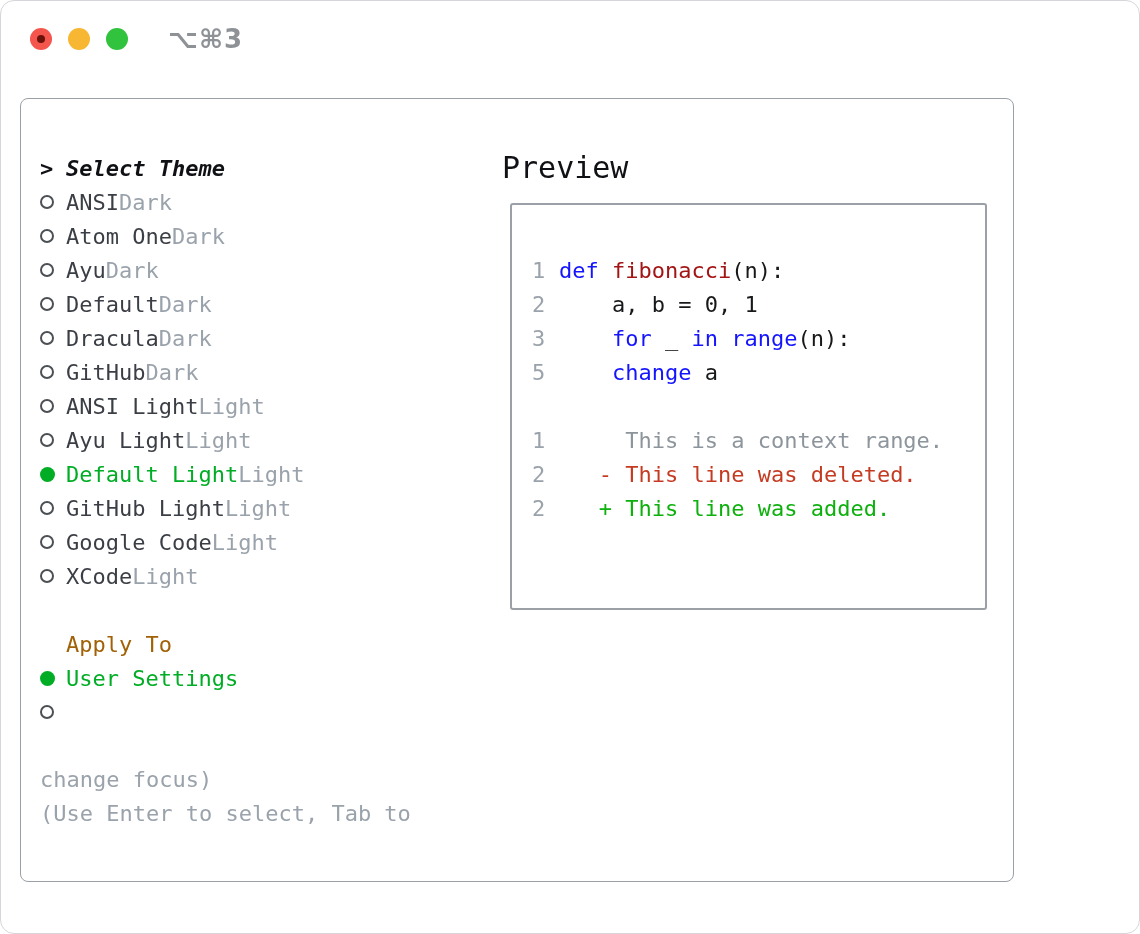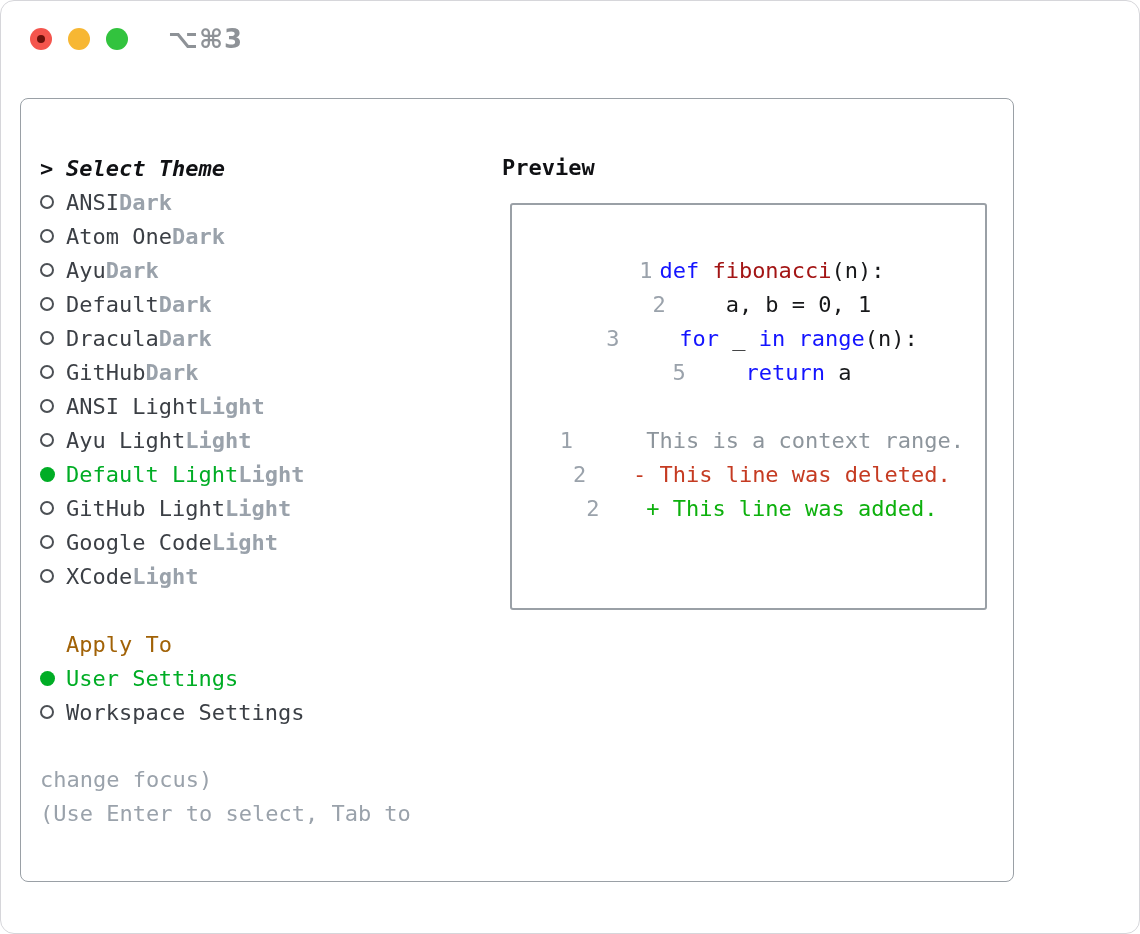--- a/index.html
+++ b/index.html
@@ -35,30 +35,30 @@
     border:1.5px solid var(--border);border-radius:8px;background:#fff;
   }
   .left-col{position:absolute;left:19px;top:52px;}
   .row{display:flex;align-items:center;height:34px;font-size:22px;color:var(--ink-soft);white-space:pre;}
   .marker{width:26px;display:flex;align-items:center;flex:0 0 auto;}
   .prompt{color:var(--ink);font-weight:bold;font-size:22px;}
   .radio{width:14px;height:14px;border:2px solid #4c5055;border-radius:50%;box-sizing:border-box;}
   .radio.sel{width:15px;height:15px;border:none;background:var(--accent);}
   .heading{font-weight:bold;color:var(--ink);font-style:italic;}
   .apply-heading{color:#a16207;}
-  .variant{color:var(--muted);font-weight:bold;}
+  .variant{color:var(--muted);}
   .row.selected .name{color:var(--accent);}
   .spacer34{height:34px;}
   .help{font-size:22px;line-height:34px;color:var(--muted);white-space:pre;}
   
-  .preview-heading{position:absolute;left:481px;top:52px;height:34px;line-height:34px;font-size:22px;font-weight:bold;color:var(--ink);}
+  .preview-heading{position:absolute;left:481px;top:52px;height:34px;line-height:34px;font-size:30px;font-weight:normal;color:var(--ink);}
   .preview-box{
     position:absolute;left:489px;top:104px;width:477px;height:407px;box-sizing:border-box;
     border:2px solid var(--border);border-radius:3px;background:#fff;
-    padding:49px 0 0 20px;overflow:hidden;text-align:center;
+    padding:49px 0 0 20px;overflow:hidden;
   }
   .cline{height:34px;line-height:34px;font-size:22px;white-space:pre;color:var(--code-ink);}
   .cline .num{display:inline-block;width:27px;color:var(--muted);}
   .tok-kw{color:var(--kw);}
   .tok-fn{color:var(--fn);}
   .tok-pl{color:var(--code-ink);}
   .diff-context{color:var(--ctx);}
   .diff-deleted{color:var(--deleted);margin-top:15px;}
   .diff-added{color:var(--added);}
 </style>
@@ -97,36 +97,36 @@
         </div>
 
       <div class="spacer34"></div>
 
       <div class="row">
         <span class="marker"></span>
         <span class="apply-heading">Apply To</span>
       </div>
       <div id="apply-list">
           <div class="row selected"><span class="marker"><span class="radio sel"></span></span><span class="name">User Settings</span></div>
-          <div class="row"><span class="marker"><span class="radio"></span></span><span class="name">Workspace Settings</span></div>
+          <div class="row"><span class="marker"><span class="radio"></span></span></div>
         </div>
 
       <div class="spacer34"></div>
 
       <div class="help">change focus)</div>
       <div class="help">(Use Enter to select, Tab to</div>
     </div>
 
     <div class="preview-heading">Preview</div>
     <div class="preview-box">
       <div id="code-lines">
           <div class="cline"><span class="num">1</span><span class="tok-kw">def</span><span class="tok-pl"> </span><span class="tok-fn">fibonacci</span><span class="tok-pl">(n):</span></div>
           <div class="cline"><span class="num">2</span><span class="tok-pl">    a, b = 0, 1</span></div>
           <div class="cline"><span class="num">3</span><span class="tok-pl">    </span><span class="tok-kw">for</span><span class="tok-pl"> _ </span><span class="tok-kw">in</span><span class="tok-pl"> </span><span class="tok-kw">range</span><span class="tok-pl">(n):</span></div>
-          <div class="cline"><span class="num">5</span><span class="tok-pl">    </span><span class="tok-kw">return</span><span class="tok-pl"> a</span></div>
+          <div class="cline"><span class="num">5</span><span class="tok-pl">    </span><span class="tok-kw">change</span><span class="tok-pl"> a</span></div>
         </div>
       <div class="spacer34"></div>
       <div id="diff-lines">
           <div class="cline"><span class="num">1</span><span class="diff-context">     This is a context range.</span></div>
           <div class="cline"><span class="num">2</span><span class="diff-deleted">   - This line was deleted.</span></div>
           <div class="cline"><span class="num">2</span><span class="diff-added">   + This line was added.</span></div>
         </div>
     </div>
   </div>
 </div>

